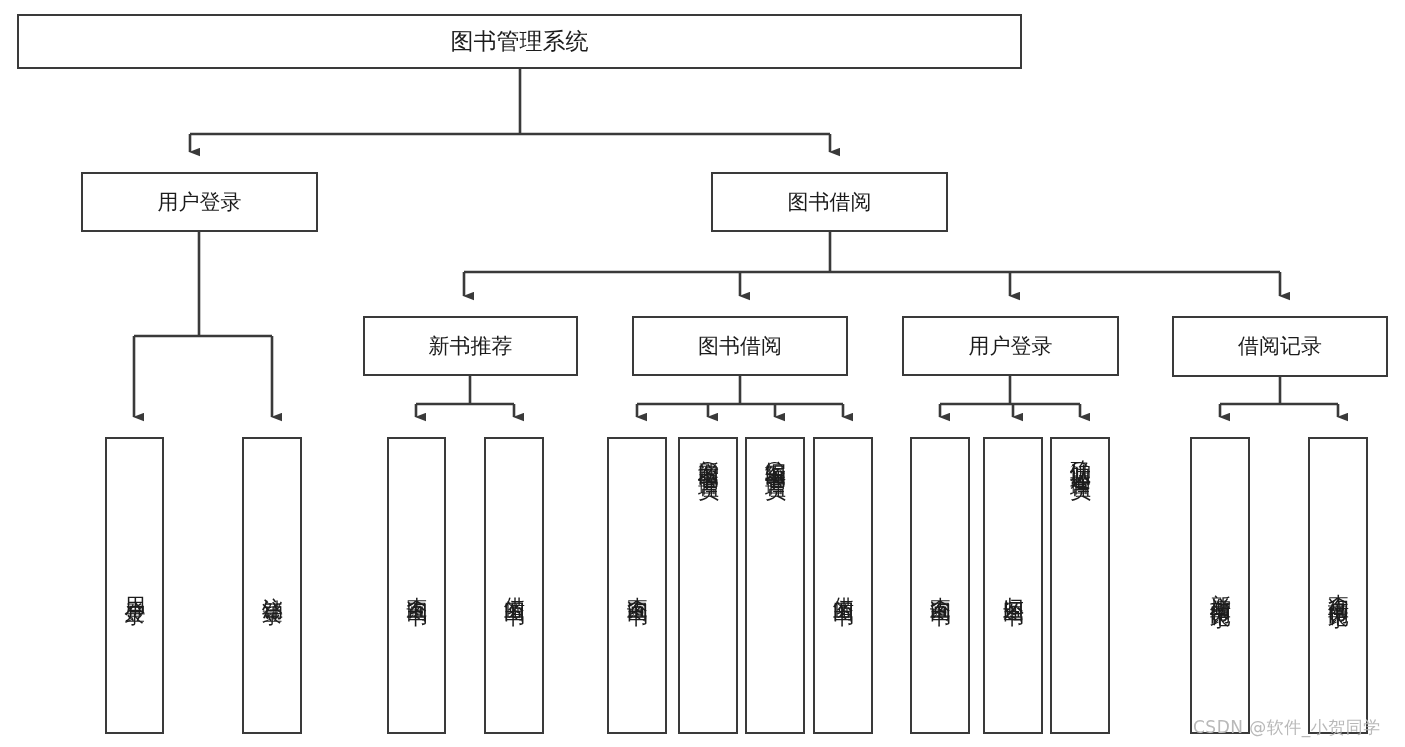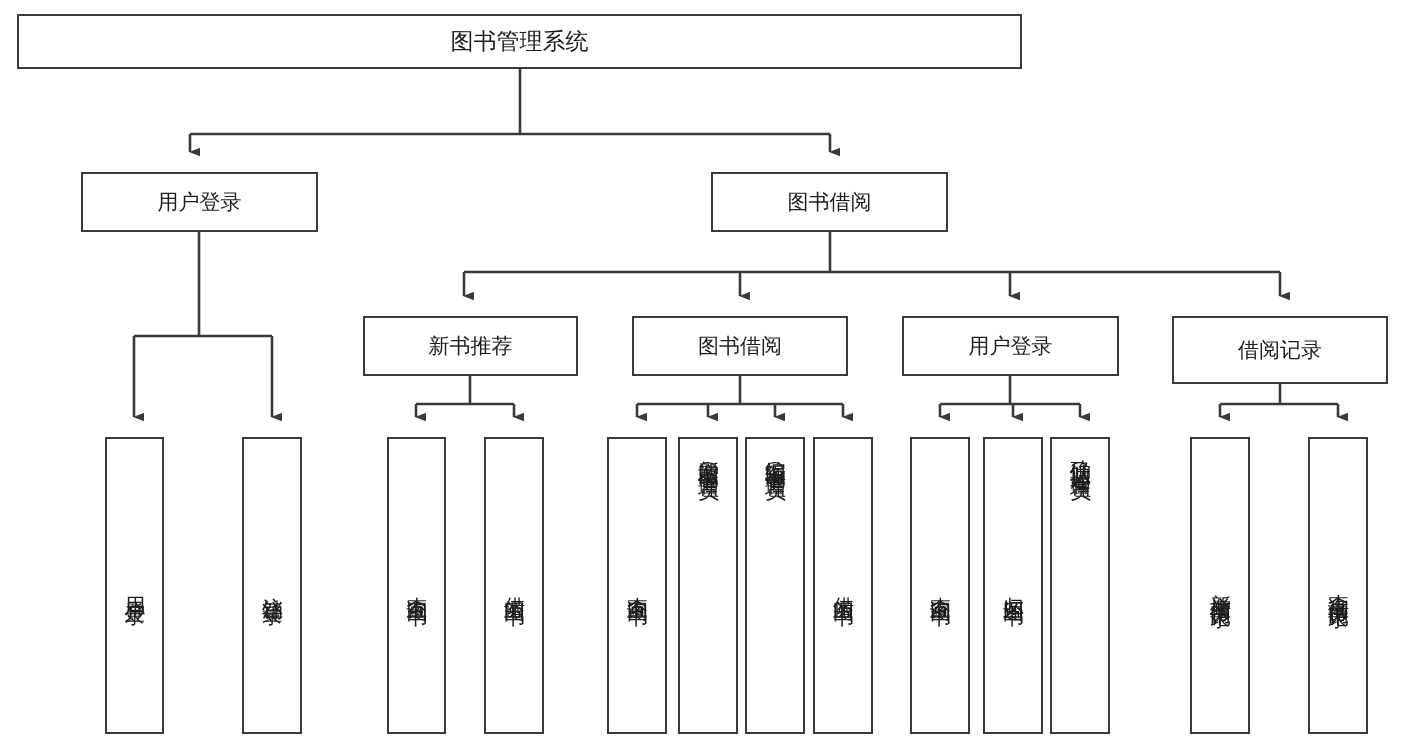--- a/index.html
+++ b/index.html
@@ -154,21 +154,21 @@
 
   <div class="node-box level-3" style="left:363px; top:316px; width:215px; height:60px;">
     <span class="node-label">新书推荐</span>
   </div>
   <div class="node-box level-3" style="left:632px; top:316px; width:216px; height:60px;">
     <span class="node-label">图书借阅</span>
   </div>
   <div class="node-box level-3" style="left:902px; top:316px; width:217px; height:60px;">
     <span class="node-label">用户登录</span>
   </div>
-  <div class="node-box level-3" style="left:1172px; top:316px; width:216px; height:68px;">
+  <div class="node-box level-3" style="left:1172px; top:316px; width:216px; height:61px;">
     <span class="node-label">借阅记录</span>
   </div>
 
   <div class="node-box leaf-box centered" style="left:105px; top:437px; width:59px; height:297px;">
     <span class="node-label">用户登录</span>
   </div>
   <div class="node-box leaf-box centered" style="left:242px; top:437px; width:60px; height:297px;">
     <span class="node-label">注销登录</span>
   </div>
 
@@ -202,14 +202,15 @@
     <span class="node-label">确认归还（管理员）</span>
   </div>
 
   <div class="node-box leaf-box centered" style="left:1190px; top:437px; width:60px; height:297px;">
     <span class="node-label">新增借阅记录</span>
   </div>
   <div class="node-box leaf-box centered" style="left:1308px; top:437px; width:60px; height:297px;">
     <span class="node-label">查询借阅记录</span>
   </div>
 
+  <div class="watermark" style="left:1193px; top:716px;">CSDN @软件_小贺同学</div>
 
 </div>
 
 </body></html>

